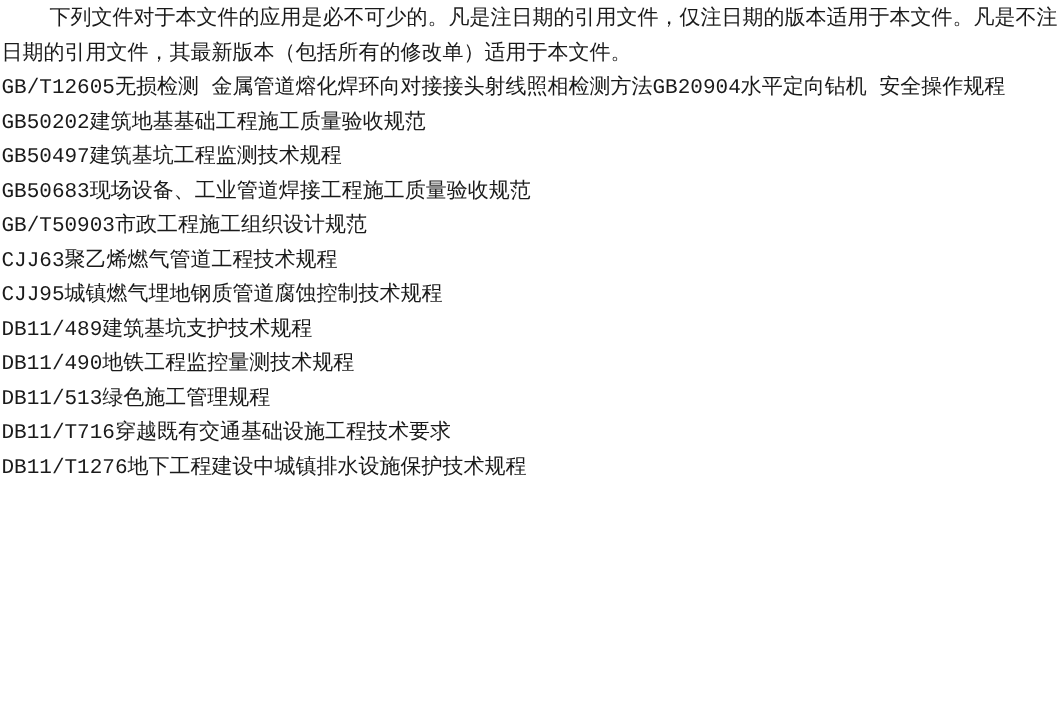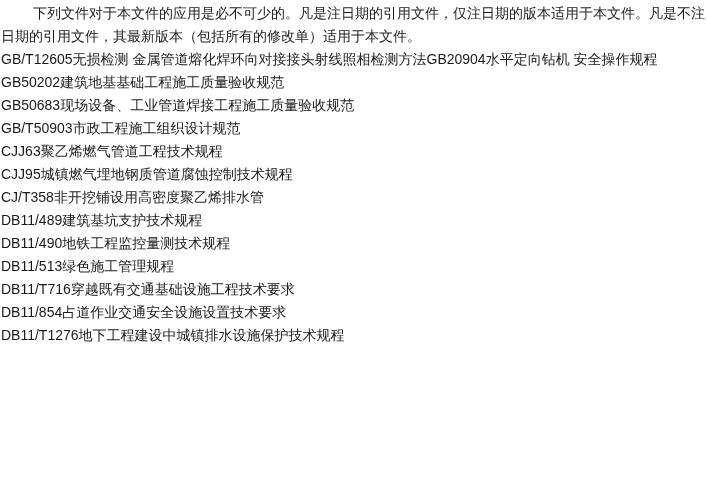--- a/index.html
+++ b/index.html
@@ -10,21 +10,21 @@
     body {
       width: 706px;
       height: 481px;
       overflow: hidden;
     }
     .doc {
       box-sizing: border-box;
       width: 706px;
       height: 481px;
       padding: 2px 0 0 1px;
-      font-family: Liberation Sans, sans-serif;
+      font-family: Liberation Mono, monospace;
       font-size: 14px;
       line-height: 23px;
       color: #1a1a1a;
       background: #ffffff;
     }
     .line {
       margin: 0;
       padding: 0;
       white-space: nowrap;
     }
@@ -33,24 +33,23 @@
     }
   </style>
 </head>
 <body>
 
 <div class="doc">
   <div class="line indent">下列文件对于本文件的应用是必不可少的。凡是注日期的引用文件，仅注日期的版本适用于本文件。凡是不注</div>
   <div class="line">日期的引用文件，其最新版本（包括所有的修改单）适用于本文件。</div>
   <div class="line">GB/T12605无损检测 金属管道熔化焊环向对接接头射线照相检测方法GB20904水平定向钻机 安全操作规程</div>
   <div class="line">GB50202建筑地基基础工程施工质量验收规范</div>
+  <div class="line">GB50497建筑基坑工程监测技术规程</div>
   <div class="line">GB50683现场设备、工业管道焊接工程施工质量验收规范</div>
   <div class="line">GB/T50903市政工程施工组织设计规范</div>
   <div class="line">CJJ63聚乙烯燃气管道工程技术规程</div>
   <div class="line">CJJ95城镇燃气埋地钢质管道腐蚀控制技术规程</div>
-  <div class="line">CJ/T358非开挖铺设用高密度聚乙烯排水管</div>
   <div class="line">DB11/489建筑基坑支护技术规程</div>
   <div class="line">DB11/490地铁工程监控量测技术规程</div>
   <div class="line">DB11/513绿色施工管理规程</div>
   <div class="line">DB11/T716穿越既有交通基础设施工程技术要求</div>
-  <div class="line">DB11/854占道作业交通安全设施设置技术要求</div>
   <div class="line">DB11/T1276地下工程建设中城镇排水设施保护技术规程</div>
 </div>
 
 </body></html>

